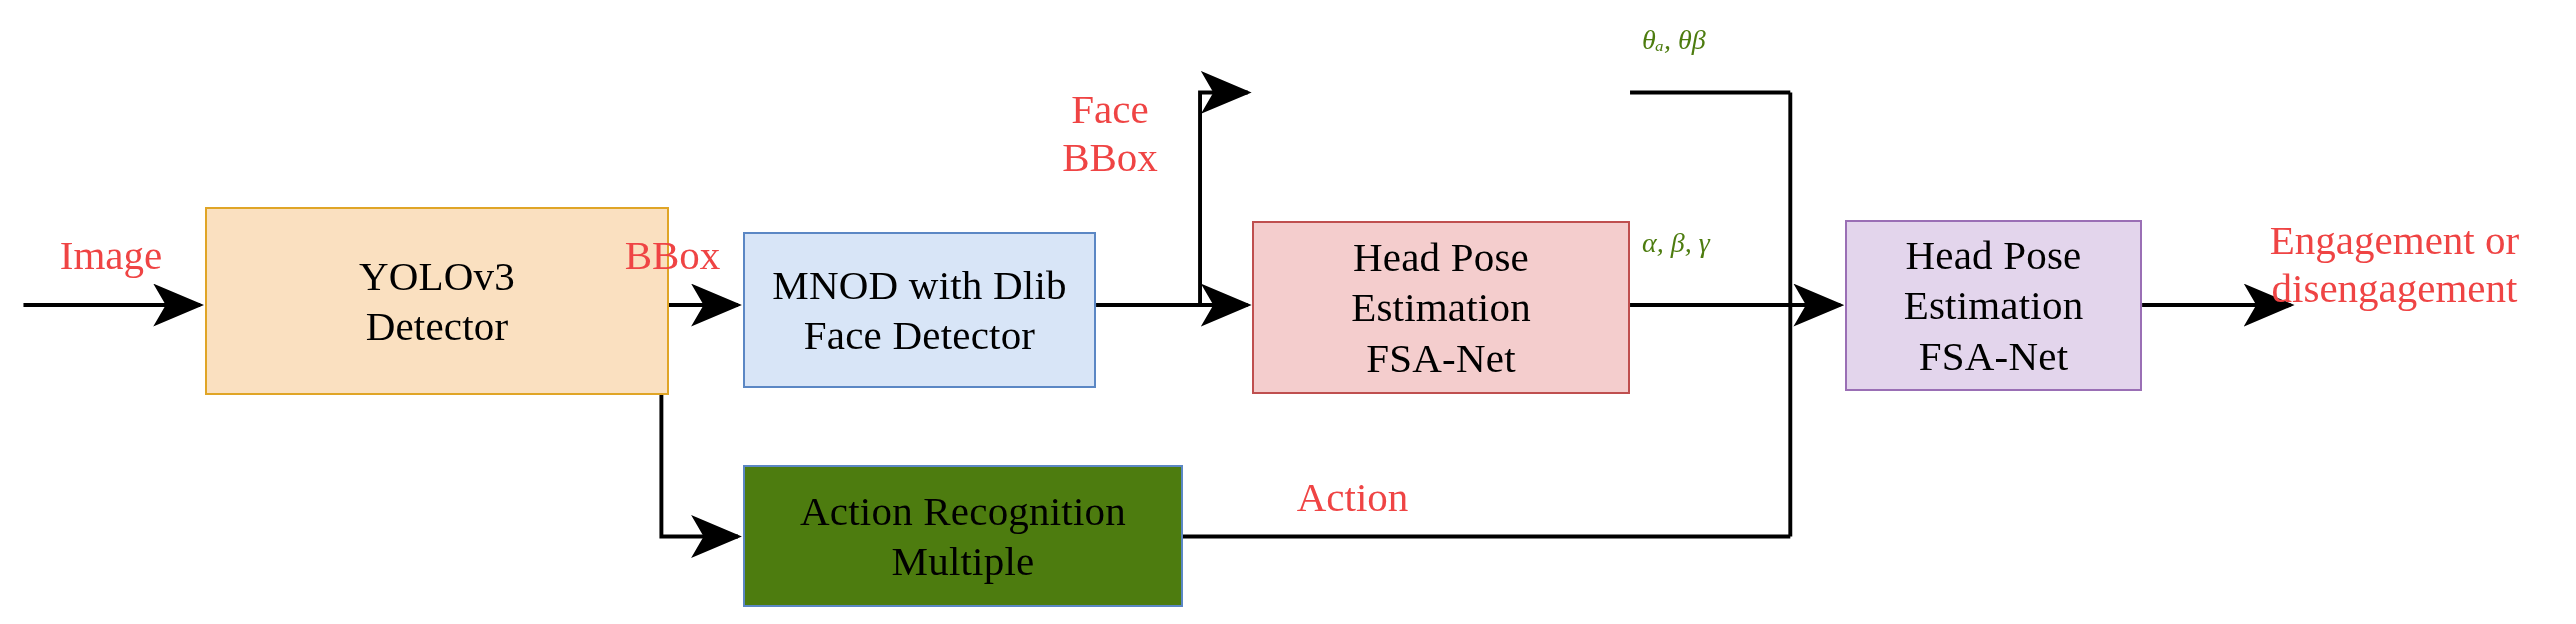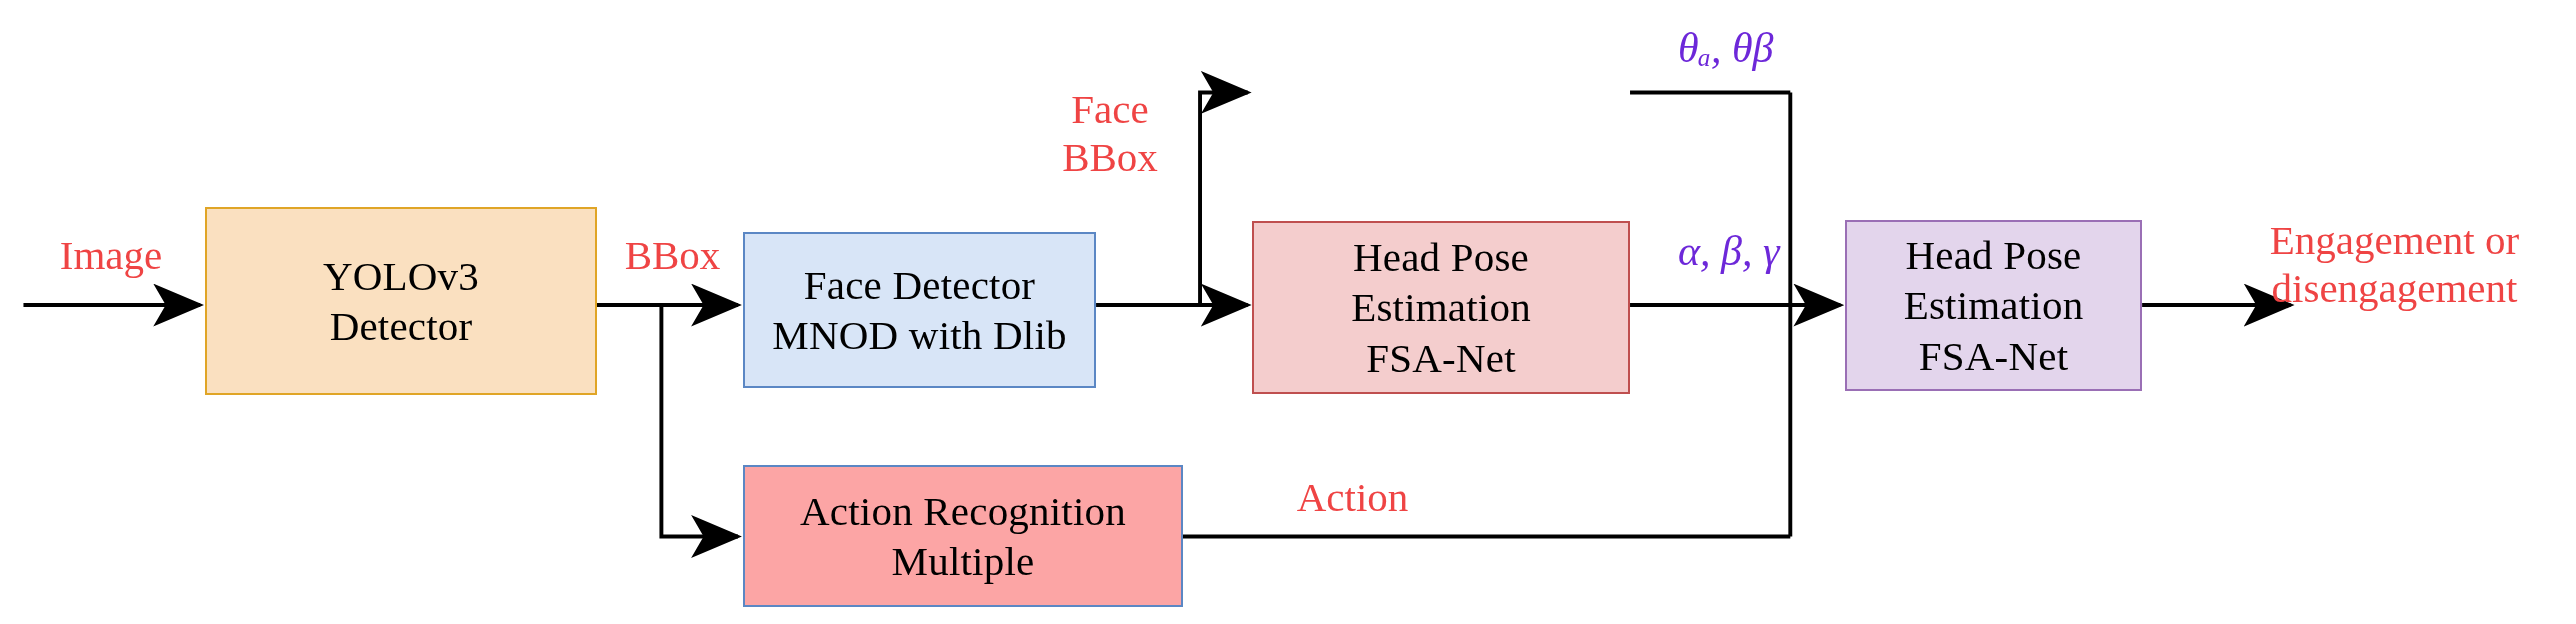--- a/index.html
+++ b/index.html
@@ -31,26 +31,25 @@
     color:#ef4444;
     font-size:41px;
     line-height:1.18;
     text-align:center;
     white-space:nowrap;
   }
   .edge-label.two{line-height:1.16;}
   .edge-label .ln{display:block;}
   .greek{
     position:absolute;
-    color:#6d28d9;
+    color:#4d7c0f;
     font-family:"Liberation Serif","DejaVu Serif",serif;
     font-style:italic;
-    font-size:42px;
+    font-size:28px;
     white-space:nowrap;
-    margin-left:36px;
   }
 </style>
 </head>
 <body>
 
 <div id="stage" style="background: rgb(255, 255, 255);">
 
   <svg id="wires" viewBox="0 0 3295 799" xmlns="http://www.w3.org/2000/svg">
     <defs>
       <marker id="arrow" markerWidth="13" markerHeight="11" refX="12" refY="5.5" orient="auto" markerUnits="strokeWidth">
@@ -74,38 +73,38 @@
 
     <path d="M 1513 686 L 2290 686" stroke="#000000" stroke-width="5" fill="none"></path>
 
     <path d="M 2290 118 L 2290 686" stroke="#000000" stroke-width="5" fill="none"></path>
 
     <path d="M 2290 390 L 2354 390" stroke="#000000" stroke-width="5" fill="none" marker-end="url(#arrow)"></path>
 
     <path d="M 2740 390 L 2930 390" stroke="#000000" stroke-width="5" fill="none" marker-end="url(#arrow)"></path>
   </svg>
 
-  <div class="node" id="n-yolov3" style="left: 205px; top: 207px; width: 392px; height: 188px; background: rgb(250, 224, 192); border: 2.3px solid rgb(224, 165, 38); justify-content: center;">
+  <div class="node" id="n-yolov3" style="left: 205px; top: 207px; width: 464px; height: 188px; background: rgb(250, 224, 192); border: 2.3px solid rgb(224, 165, 38); justify-content: center;">
     <span class="ln">YOLOv3</span>
     <span class="ln">Detector</span>
   </div>
 
   <div class="node" id="n-mnod" style="left: 743px; top: 232px; width: 353px; height: 156px; background: rgb(216, 229, 247); border: 2.3px solid rgb(91, 135, 196);">
+    <span class="ln">MNOD with Dlib</span>
     <span class="ln">Face Detector</span>
-    <span class="ln">MNOD with Dlib</span>
   </div>
 
 
   <div class="node" id="n-hpred" style="left: 1252px; top: 221px; width: 378px; height: 173px; background: rgb(244, 205, 205); border: 2.3px solid rgb(191, 79, 79);">
     <span class="ln">Head Pose</span>
     <span class="ln">Estimation</span>
     <span class="ln">FSA-Net</span>
   </div>
 
-  <div class="node" id="n-action" style="left: 743px; top: 465px; width: 440px; height: 142px; background: #fca5a5; border: 2.3px solid rgb(91, 135, 196); font-family: Liberation Serif, serif;">
+  <div class="node" id="n-action" style="left: 743px; top: 465px; width: 440px; height: 142px; background: #4d7c0f; border: 2.3px solid rgb(91, 135, 196); font-family: Liberation Serif, serif;">
     <span class="ln">Action Recognition</span>
     <span class="ln">Multiple</span>
   </div>
 
   <div class="node" id="n-hppur" style="left: 1845px; top: 220px; width: 297px; height: 171px; background: rgb(227, 213, 236); border: 2.3px solid rgb(154, 111, 181);">
     <span class="ln">Head Pose</span>
     <span class="ln">Estimation</span>
     <span class="ln">FSA-Net</span>
   </div>
 

